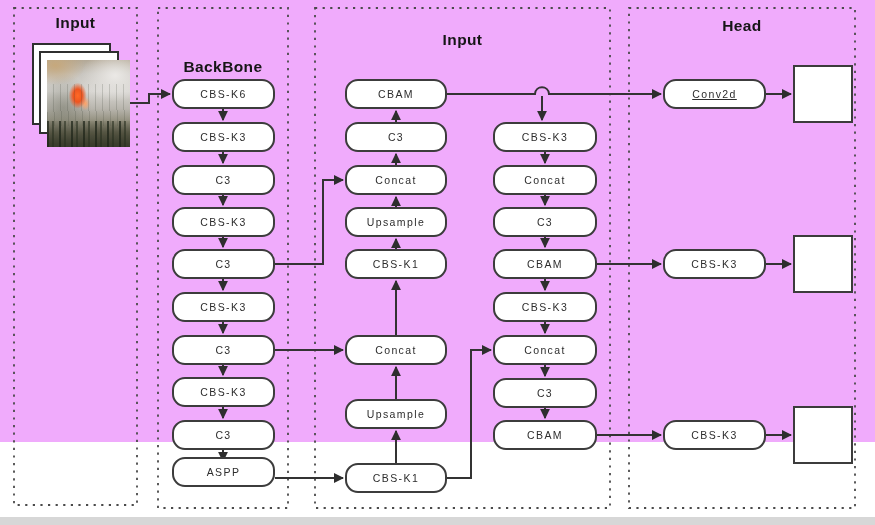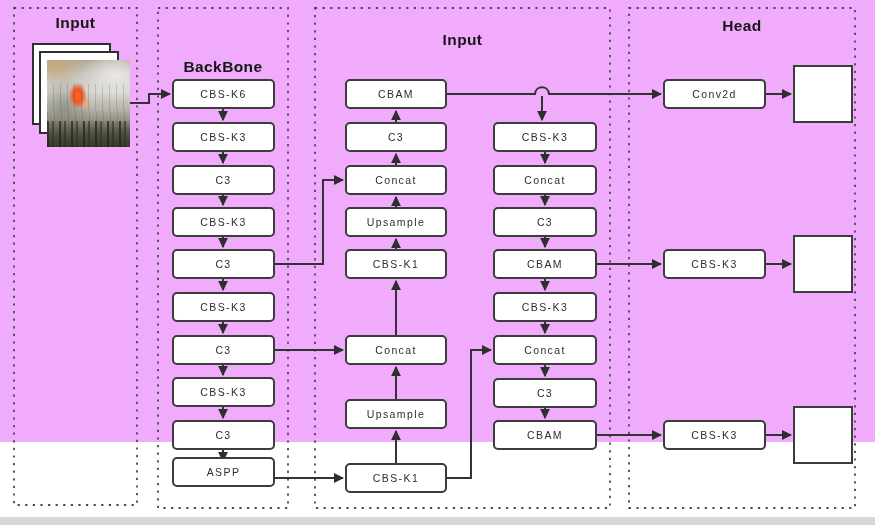--- a/index.html
+++ b/index.html
@@ -2,21 +2,21 @@
 <html><head>
 <meta charset="utf-8">
 <style>
   html,body{margin:0;padding:0;background:#ffffff;}
   body{width:875px;height:525px;overflow:hidden;font-family:"Liberation Sans",sans-serif;}
   #canvas{position:relative;width:875px;height:442px;background:#f0abfc;}
   svg.edges{position:absolute;left:0;top:0;width:875px;height:525px;z-index:1;}
   .edge{fill:none;stroke:#333333;stroke-width:2;}
   .panel-rect{fill:none;stroke:#4a4a4a;stroke-width:1.8;stroke-dasharray:2.2 5.4;stroke-linecap:butt;}
   .panel-title{position:absolute;z-index:3;text-align:center;font-weight:bold;font-size:15.5px;color:#161616;letter-spacing:.4px;}
-  .node{position:absolute;z-index:2;background:#ffffff;border:2px solid #3c3c3c;border-radius:5px;
+  .node{position:absolute;z-index:2;background:#ffffff;border:2px solid #3c3c3c;border-radius:13px;
         display:flex;align-items:center;justify-content:center;box-sizing:border-box;
         font-size:10.5px;color:#2d2d2d;letter-spacing:1.4px;}
   .endbox{position:absolute;z-index:2;background:#ffffff;border:2px solid #3c3c3c;box-sizing:border-box;}
   .page{position:absolute;z-index:2;background:#ffffff;border:2px solid #2f2f2f;box-sizing:border-box;}
   .photo{position:absolute;z-index:3;left:47px;top:60px;width:83px;height:87px;overflow:hidden;
      background:
       radial-gradient(ellipse 9px 13px at 37% 41%, #ff6a26 0%, #ef5520 50%, rgba(239,85,32,0) 100%),
       radial-gradient(ellipse 5px 7px at 46% 50%, #ffa268 0%, rgba(255,162,104,0) 100%),
       radial-gradient(ellipse 30px 20px at 10% 6%, #c6a87c 0%, rgba(198,168,124,0) 100%),
       radial-gradient(ellipse 34px 26px at 82% 18%, #ebe9e6 0%, rgba(235,233,230,0) 100%),
@@ -112,21 +112,21 @@
       <div class="node" style="left: 345px; top: 399px; width: 102px; height: 30px;">Upsample</div>
       <div class="node" style="left: 345px; top: 463px; width: 102px; height: 30px;">CBS-K1</div>
       <div class="node" style="left: 493px; top: 122px; width: 104px; height: 30px;">CBS-K3</div>
       <div class="node" style="left: 493px; top: 165px; width: 104px; height: 30px;">Concat</div>
       <div class="node" style="left: 493px; top: 207px; width: 104px; height: 30px;">C3</div>
       <div class="node" style="left: 493px; top: 249px; width: 104px; height: 30px;">CBAM</div>
       <div class="node" style="left: 493px; top: 292px; width: 104px; height: 30px;">CBS-K3</div>
       <div class="node" style="left: 493px; top: 335px; width: 104px; height: 30px;">Concat</div>
       <div class="node" style="left: 493px; top: 378px; width: 104px; height: 30px;">C3</div>
       <div class="node" style="left: 493px; top: 420px; width: 104px; height: 30px;">CBAM</div>
-      <div class="node" style="left: 663px; top: 79px; width: 103px; height: 30px;">Conv2d</div>
+      <div class="node" style="left: 663px; top: 79px; width: 103px; height: 30px; text-decoration: underline;">Conv2d</div>
       <div class="node" style="left: 663px; top: 249px; width: 103px; height: 30px;">CBS-K3</div>
       <div class="node" style="left: 663px; top: 420px; width: 103px; height: 30px;">CBS-K3</div>
       <div class="endbox" style="left: 793px; top: 65px; width: 60px; height: 58px;"></div>
       <div class="endbox" style="left: 793px; top: 235px; width: 60px; height: 58px;"></div>
       <div class="endbox" style="left: 793px; top: 406px; width: 60px; height: 58px;"></div>
     </div>
 
   <div>
     <div class="page" id="page-back" style="left: 32px; top: 43px; width: 79px; height: 82px;"></div>
     <div class="page" id="page-mid" style="left: 39px; top: 51px; width: 80px; height: 83px;"></div>

